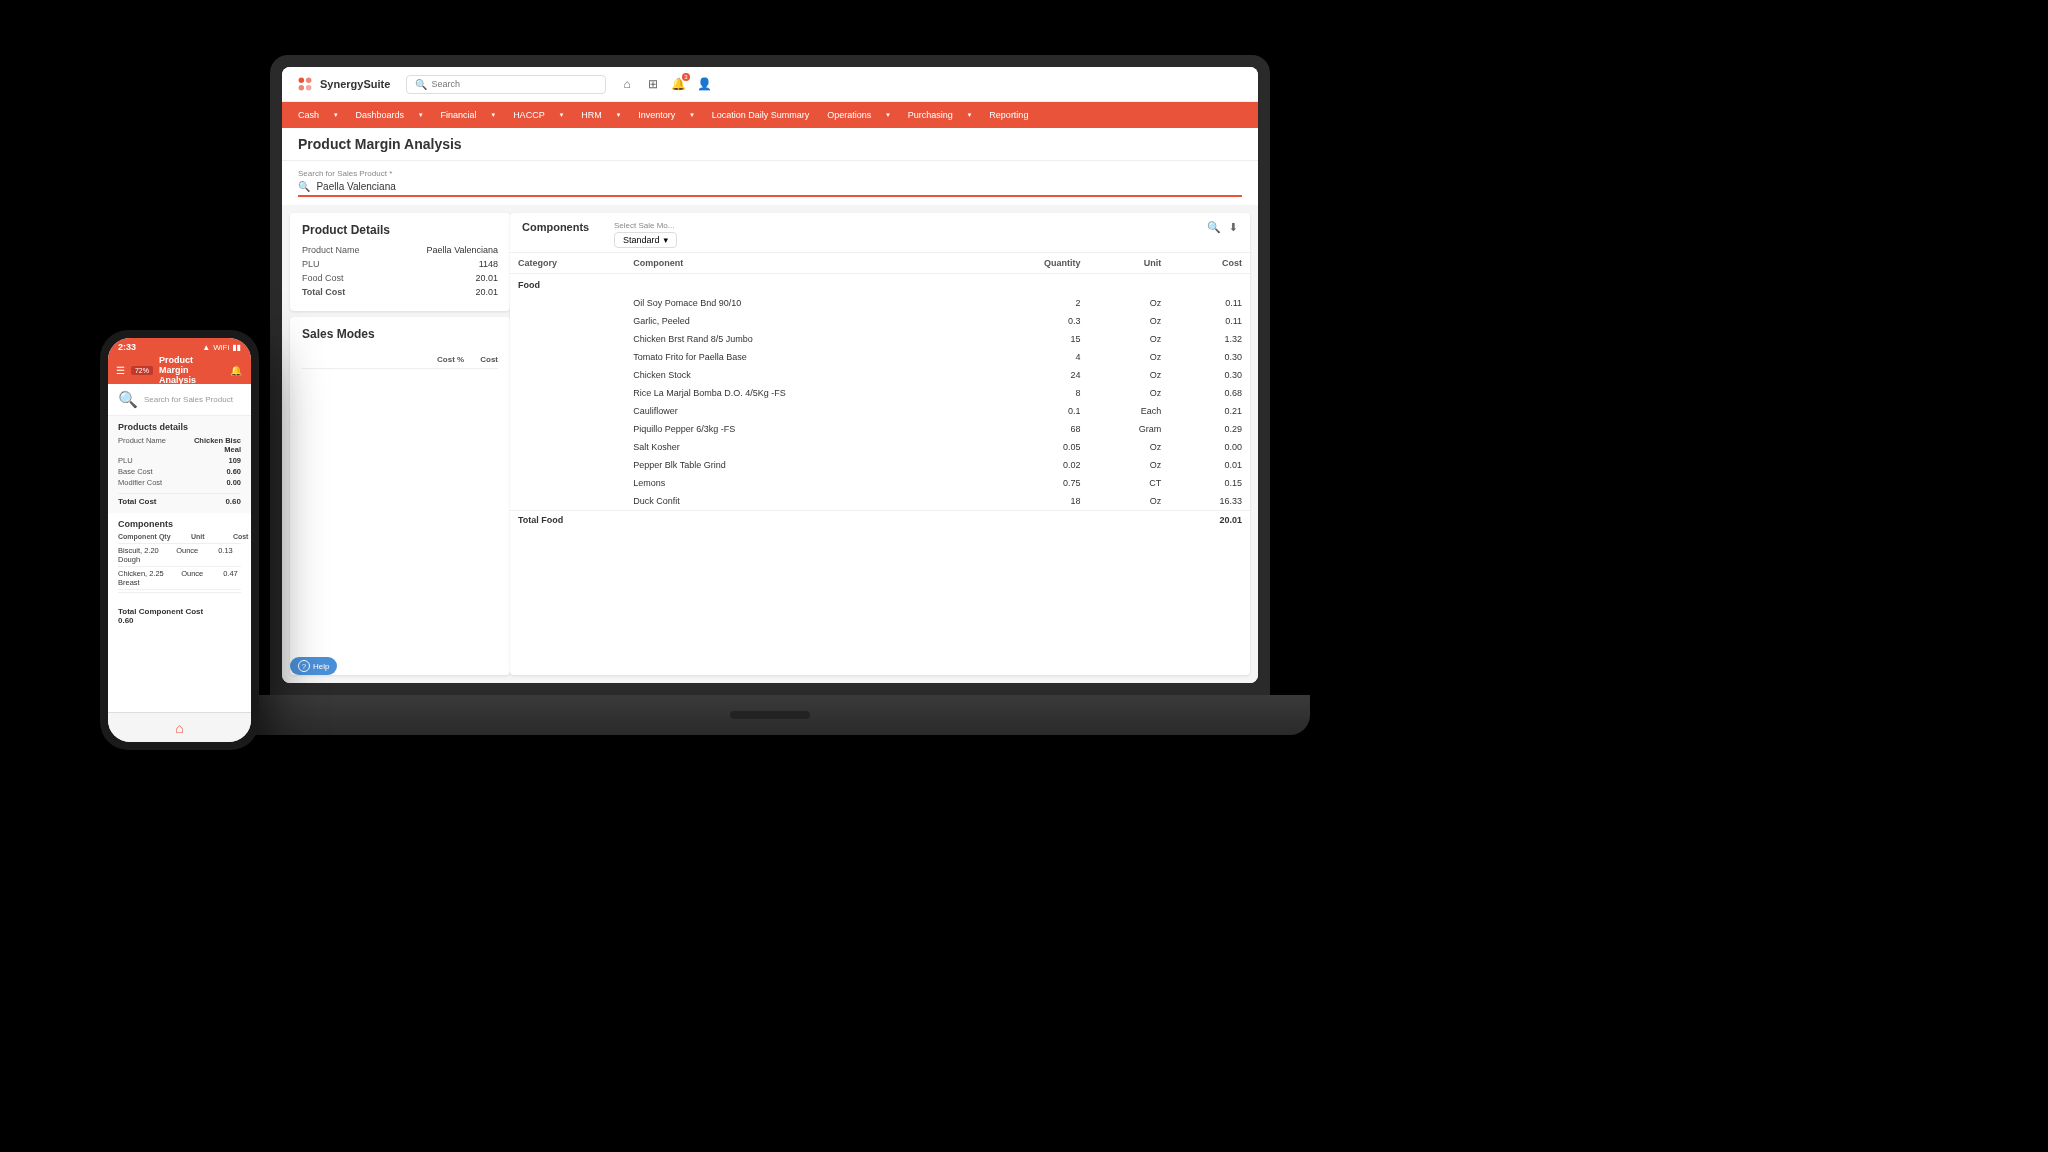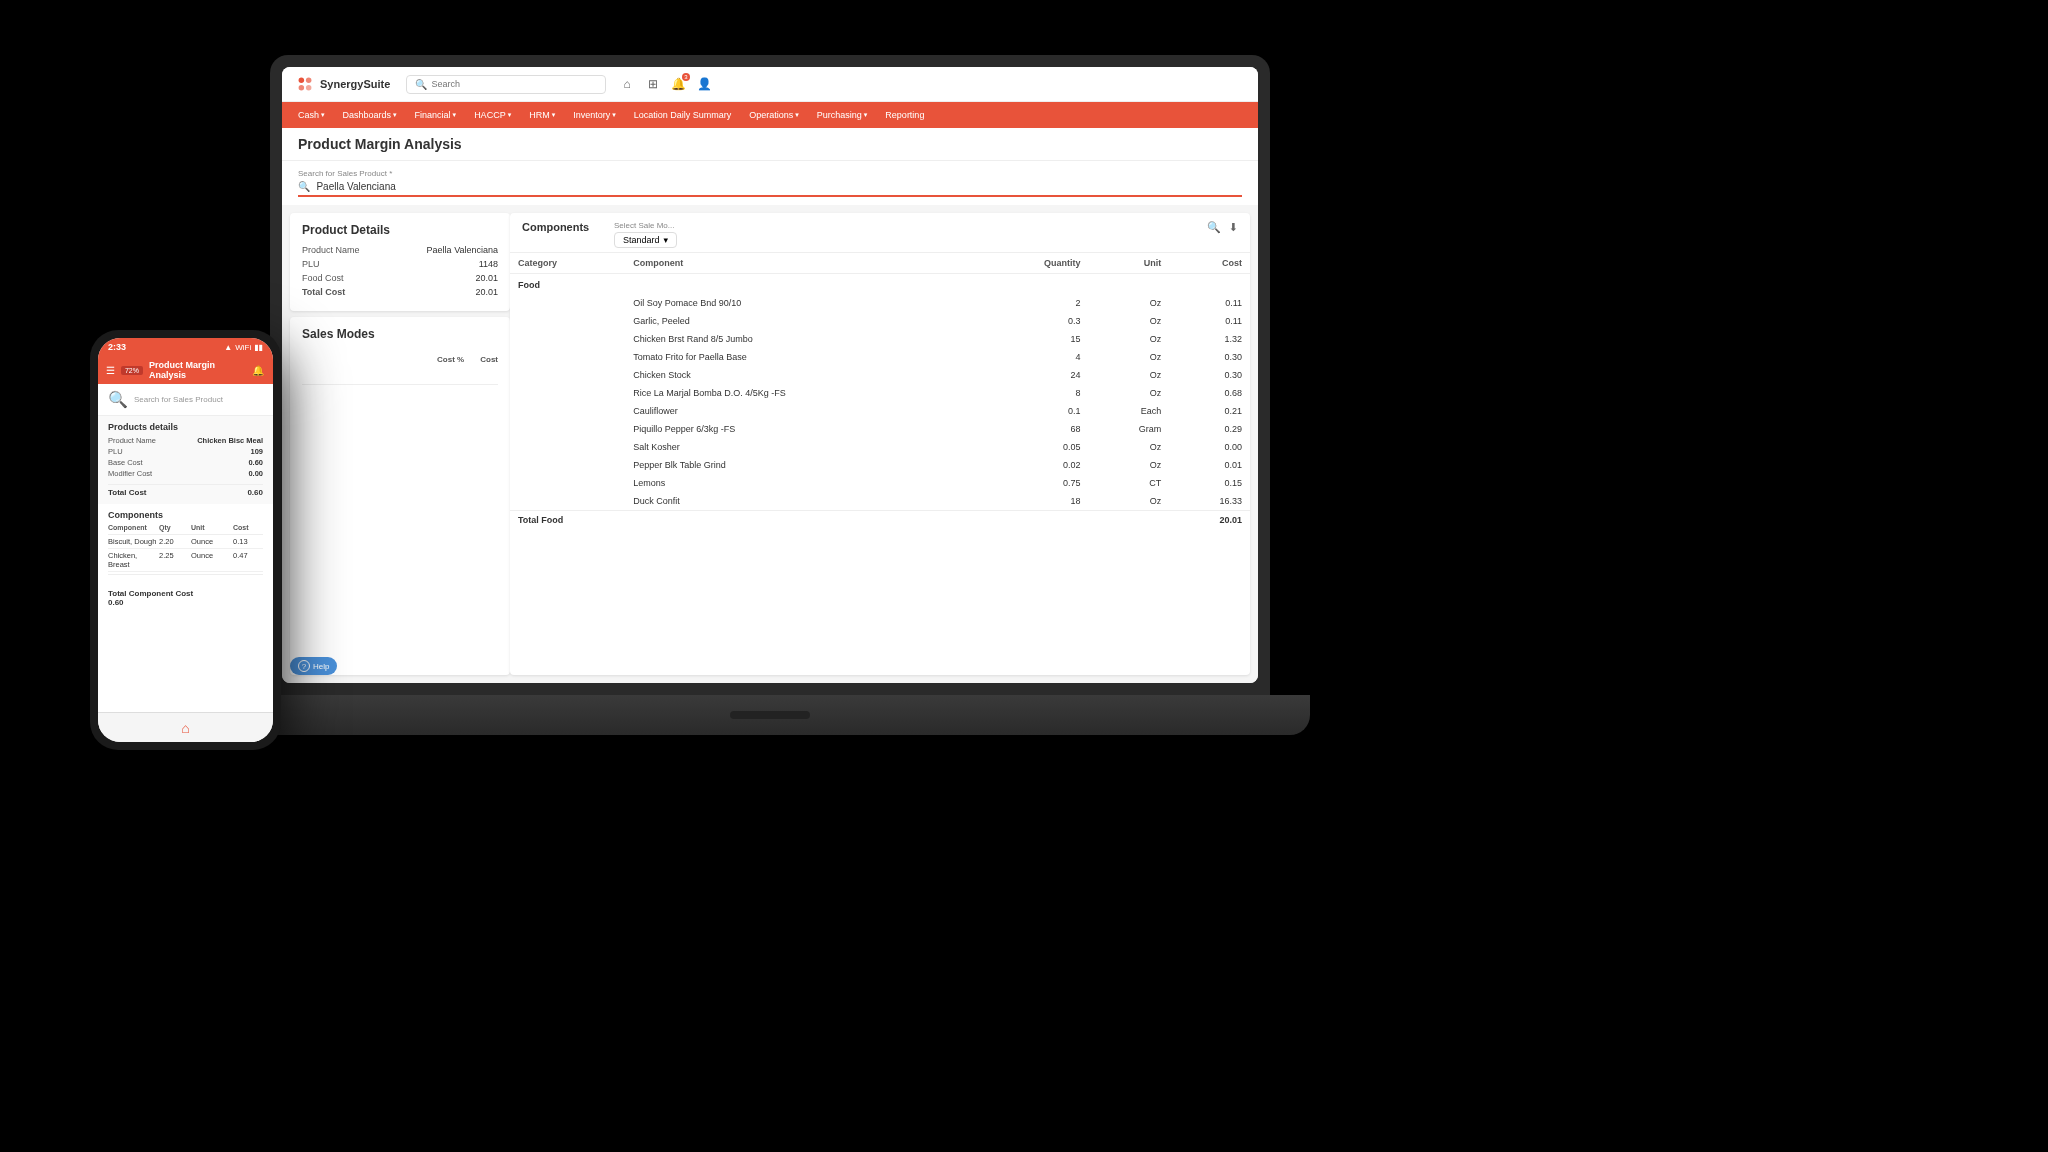--- a/index.html
+++ b/index.html
@@ -148,21 +148,21 @@
       height: 26px;
       gap: 2px;
     }
     .nav-item {
       color: #fff;
       font-size: 9px;
       padding: 4px 8px;
       cursor: pointer;
       display: flex;
       align-items: center;
-      gap: 2px;
+      gap: 15px;
       white-space: nowrap;
       justify-content: flex-end;
     }
     .nav-chevron { font-size: 7px; }
 
     
     .page-area {
       flex: 1;
       overflow: hidden;
       background: #f5f5f5;
@@ -249,21 +249,21 @@
       align-items: flex-end;
       margin-bottom: 6px;
     }
     .sm-cols {
       display: flex;
       justify-content: flex-end;
       gap: 16px;
       font-size: 8px;
       color: #555;
       font-weight: 600;
-      padding-bottom: 20px;
+      padding-bottom: 4px;
       border-bottom: 1px solid #eee;
     }
 
     
     .right-panel {
       flex: 1;
       background: #fff;
       border-radius: 4px;
       box-shadow: 0 1px 3px rgba(0,0,0,0.1);
       display: flex;
@@ -357,23 +357,23 @@
       border: 1px solid white;
       display: flex;
       align-items: center;
       justify-content: center;
       font-size: 8px;
     }
 
     
     .phone-wrapper {
       position: absolute;
-      left: 90px;
+      left: 100px;
       top: 330px;
-      width: 191px;
+      width: 159px;
       height: 420px;
       z-index: 10;
     }
     .phone-body {
       width: 100%;
       height: 100%;
       background: #1a1a1a;
       border-radius: 28px;
       padding: 8px;
       box-shadow: 0 20px 60px rgba(0,0,0,0.9);

